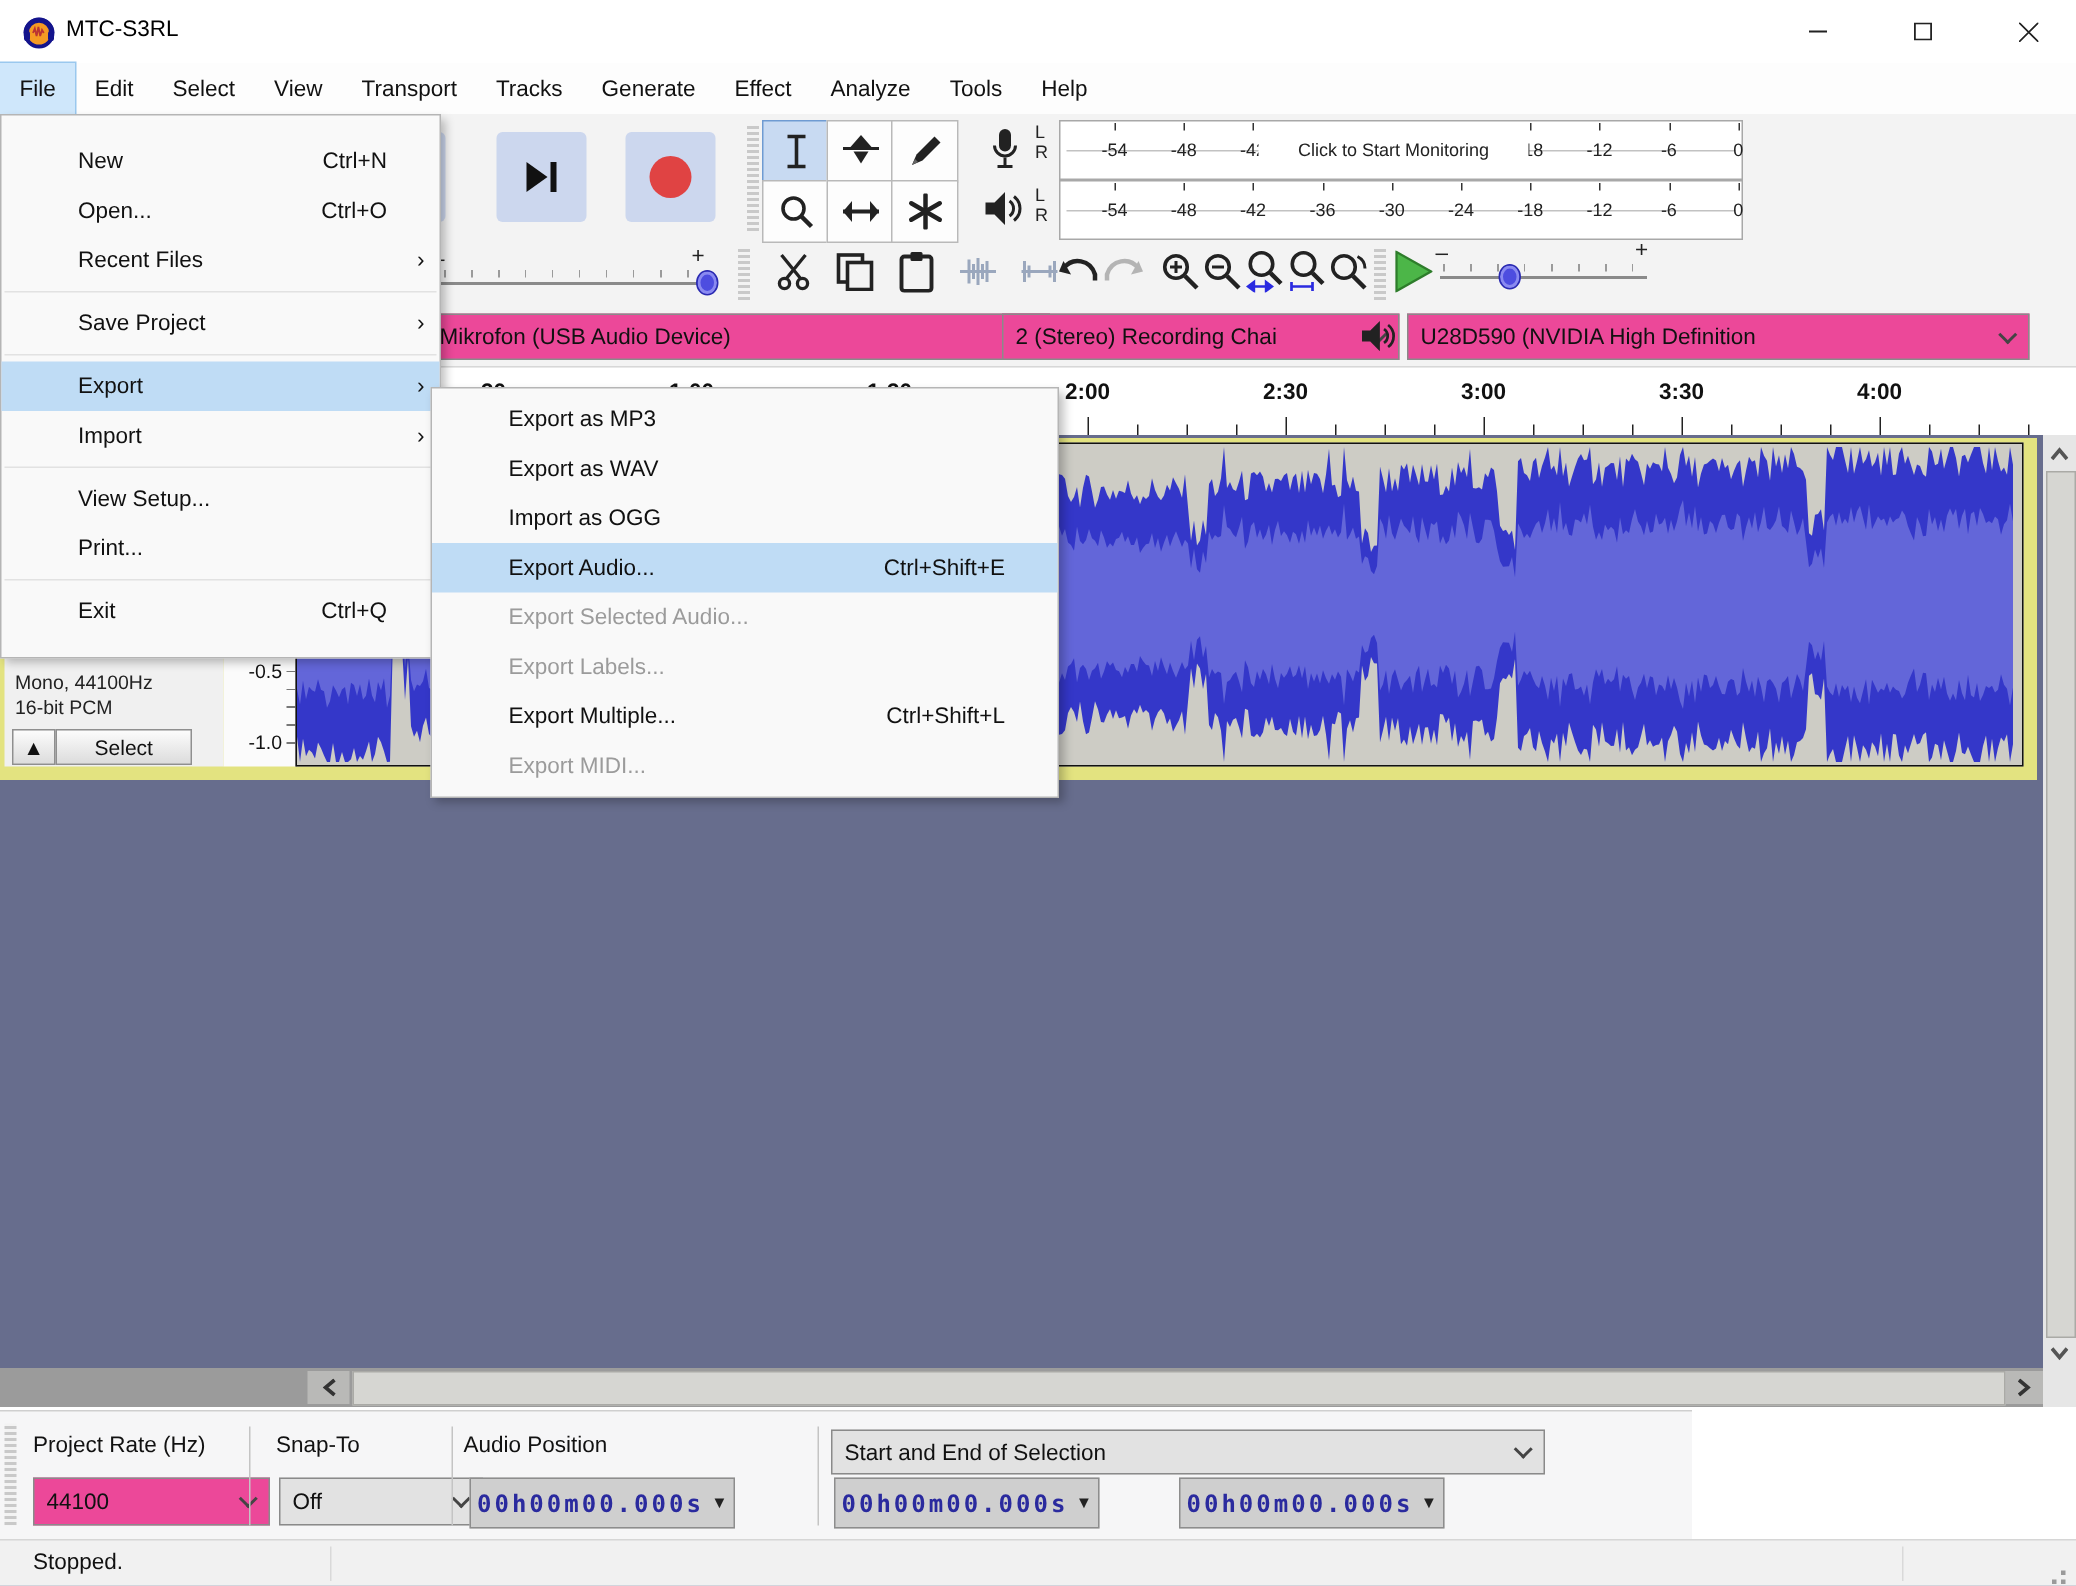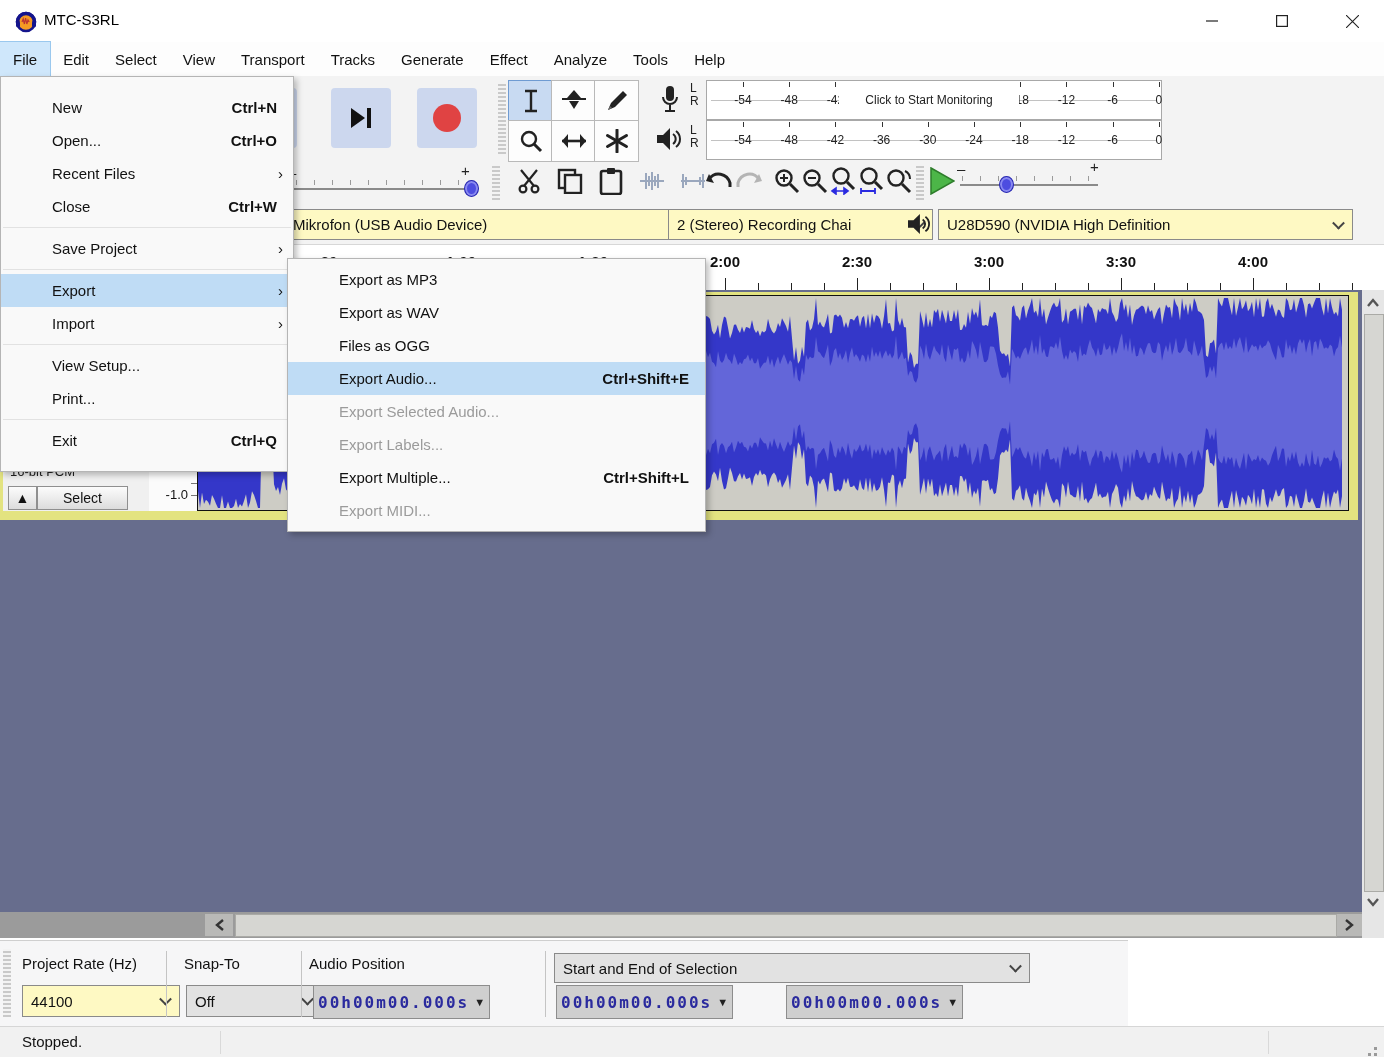--- a/index.html
+++ b/index.html
@@ -23,21 +23,21 @@
   .editbtn{width:30px;height:30px;display:flex;align-items:center;justify-content:center;}
   .meterbox{background:#ffffff;border:1px solid #a8a8a8;}
   .mlabel{position:absolute;top:50%;transform:translateY(-50%);width:34px;margin-left:-17px;text-align:center;
           font-size:12px;color:#222;background:transparent;}
   .mtick{position:absolute;top:1px;width:1px;height:5px;background:#333;}
   .mline{position:absolute;left:4px;right:4px;top:50%;height:1px;background:#c2c2c2;}
   .chL{font-size:12px;color:#222;line-height:13px;}
   .slider-line{position:absolute;height:2px;background:#8a8a8a;}
   .slider-ticks{position:absolute;height:5px;background:repeating-linear-gradient(90deg,#9a9a9a 0 1px,transparent 1px 18px);}
   .sthumb{position:absolute;width:13px;height:15px;background:#4d4de0;border-radius:50%;border:1px solid #2a2ab0;box-shadow:inset 0 0 0 2px #8a8af0;}
-  .dd{background:#fef9c3;border:1px solid #8a8a8a;display:flex;align-items:center;padding:0 26px 0 8px;font-size:15px;white-space:nowrap;overflow:hidden;}
+  .dd{background:#ec4899;border:1px solid #8a8a8a;display:flex;align-items:center;padding:0 26px 0 8px;font-size:15px;white-space:nowrap;overflow:hidden;}
   .chev{position:absolute;right:9px;top:50%;width:7px;height:7px;border-right:2px solid #444;border-bottom:2px solid #444;
         transform:translateY(-70%) rotate(45deg);}
   
   #ruler{left:0;top:248px;width:1362px;height:42px;background:#ffffff;border-bottom:1px solid #444;}
   .rlabel{position:absolute;top:5px;width:48px;margin-left:-24px;text-align:center;font-size:15px;font-weight:bold;color:#111;}
   .rtick{position:absolute;bottom:0;width:1px;background:#222;}
   
   #trackzone{left:0;top:290px;width:1362px;height:622px;background:#676d8d;}
   #track{left:0;top:2px;width:1352px;height:222px;background:#e3e380;border:3px solid #e3e380;}
   #track-panel{left:0;top:0;width:146px;height:216px;background:#f0f0f0;font-size:13px;color:#222;}
@@ -58,21 +58,21 @@
   .timefield{position:absolute;height:32px;background:#cfcfcf;border:1px solid #8d8d8d;display:flex;align-items:center;
              padding:0 4px;color:#2a2a9e;font-family:"DejaVu Sans Mono",monospace;font-weight:bold;font-size:16px;letter-spacing:2px;}
   .timefield .tfdrop{margin-left:5px;color:#222;font-size:11px;letter-spacing:0;font-family:"Liberation Sans",sans-serif;}
   .ddgray{background:#e2e2e2;}
   
   #statusbar{left:0;top:1026px;width:1384px;height:31px;background:#f1f1f1;border-top:1px solid #d6d6d6;font-size:15px;}
   
   .menu{position:absolute;background:#f9f9f9;border:1px solid #b5b5b5;box-shadow:3px 3px 6px rgba(0,0,0,.25);z-index:100;font-size:15px;}
   .mrow{height:33px;display:flex;align-items:center;position:relative;color:#111;}
   .mrow .lbl{padding-left:51px;}
-  .mrow .acc{position:absolute;right:16px;font-weight:bold;}
+  .mrow .acc{position:absolute;right:35px;}
   .mrow .sub{position:absolute;right:10px;font-size:15px;}
   .mrow.hl{background:#bfdcf5;}
   .mrow.dis{color:#9b9b9b;}
   .msep{height:1px;background:#e2e2e2;margin:4px 2px;}
   svg{display:block;}
 </style>
 </head>
 <body>
 
 <div class="abs" id="titlebar">
@@ -510,24 +510,20 @@
       <span class="acc">Ctrl+N</span>
     </div>
   <div class="mrow">
       <span class="lbl">Open...</span>
       <span class="acc">Ctrl+O</span>
     </div>
   <div class="mrow">
       <span class="lbl">Recent Files</span>
       <span class="sub">›</span>
     </div>
-  <div class="mrow">
-      <span class="lbl">Close</span>
-      <span class="acc">Ctrl+W</span>
-    </div>
   <div class="msep"></div>
   <div class="mrow">
       <span class="lbl">Save Project</span>
       <span class="sub">›</span>
     </div>
   <div class="msep"></div>
   <div class="mrow hl">
       <span class="lbl">Export</span>
       <span class="sub">›</span>
     </div>
@@ -550,21 +546,21 @@
 </div>
 
 <div class="menu" id="export-menu" style="left:287px;top:258px;width:417px;padding:4px 0;z-index:101">
   <div class="mrow">
       <span class="lbl">Export as MP3</span>
     </div>
   <div class="mrow">
       <span class="lbl">Export as WAV</span>
     </div>
   <div class="mrow">
-      <span class="lbl">Files as OGG</span>
+      <span class="lbl">Import as OGG</span>
     </div>
   <div class="mrow hl">
       <span class="lbl">Export Audio...</span>
       <span class="acc">Ctrl+Shift+E</span>
     </div>
   <div class="mrow dis">
       <span class="lbl">Export Selected Audio...</span>
     </div>
   <div class="mrow dis">
       <span class="lbl">Export Labels...</span>

